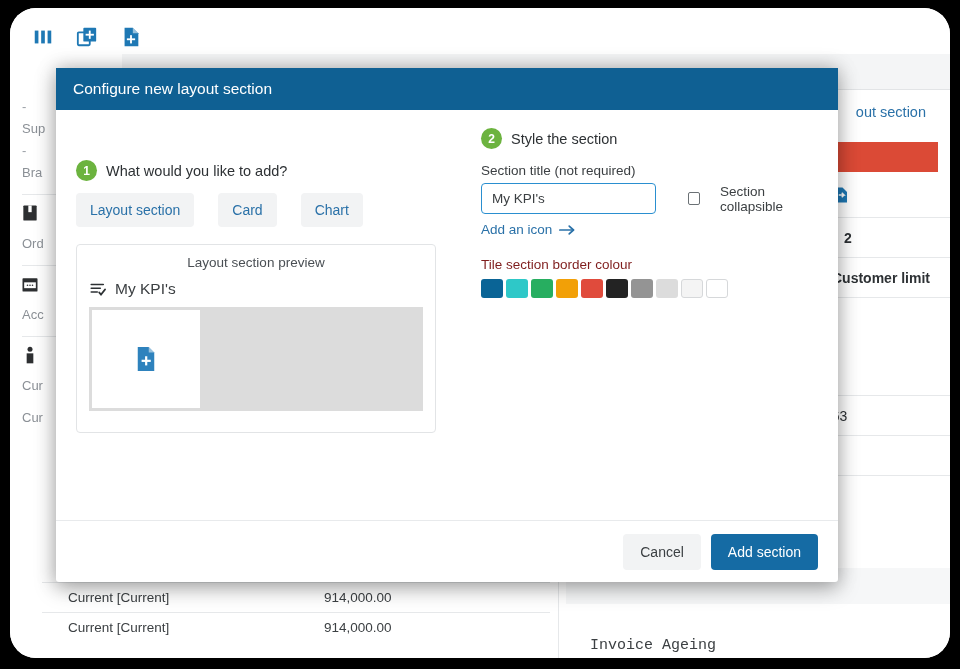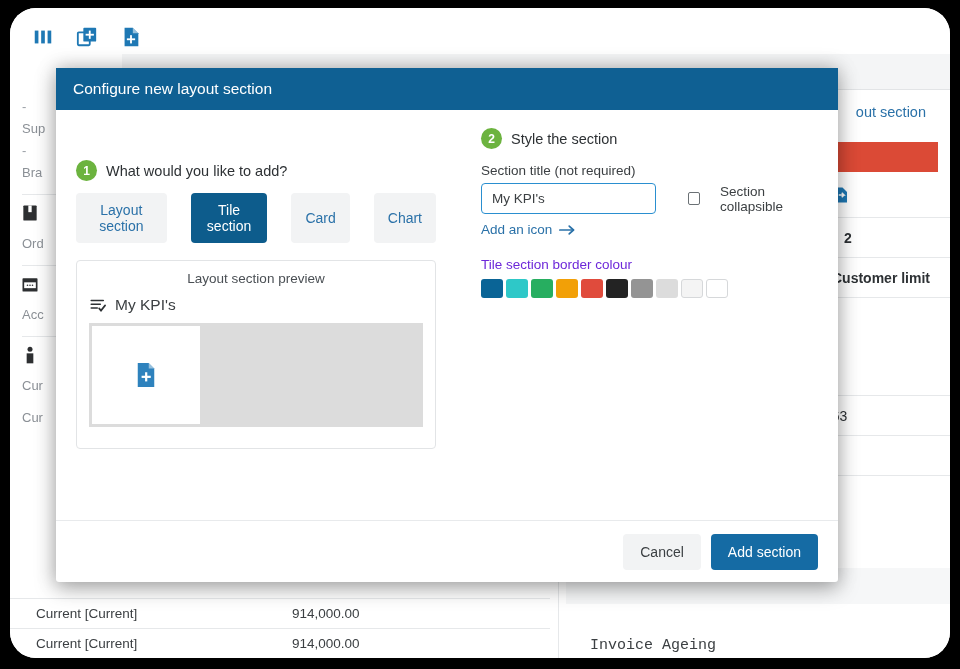--- a/index.html
+++ b/index.html
@@ -45,21 +45,21 @@
     background: #ffffff; padding-top: 8px;
   }
   .sb-entry { padding: 3px 10px 6px 12px; }
   .sb-dash { font-size: 13px; color: #9aa0a6; line-height: 12px; }
   .sb-label { font-size: 13px; color: #8b9096; margin-top: 8px; white-space: nowrap; overflow: hidden; }
   .sb-div { height: 1px; background: #e6e8ea; margin: 8px 10px 8px 12px; }
   .sb-ico { width: 20px; height: 20px; color: #2d2f31; margin: 6px 0 2px 10px; }
   .sb-ico svg { display:block; width:100%; height:100%; }
 
   
-  #bg-table { position: absolute; left: 0; bottom: 0; width: 540px; }
+  #bg-table { position: absolute; left: 0; bottom: 16px; width: 540px; padding-left: 32px; }
   .bgrow {
     height: 30px; display: flex; align-items: center;
     border-top: 1px solid #e6e8ea; font-size: 13.5px; color: #3c4043;
     padding-left: 26px;
   }
   .bgrow .amt { position: absolute; left: 282px; }
   .bgrow-pos { position: relative; }
 
   
   #bg-right { position: absolute; right: 0; top: 170px; width: 380px; bottom: 0; background:#fff; }
@@ -150,21 +150,21 @@
   #collapsible-box {
     width: 13px; height: 13px; border: 1px solid #6b7175; border-radius: 2px; background:#fff;
   }
   #collapsible-label { font-size: 13.5px; color: #3c4043; }
   #add-icon-link {
     margin-top: 8px; font-size: 13.5px; color: #2a71a8;
     display: inline-flex; align-items: center; gap: 7px; cursor: pointer;
   }
   #add-icon-arrow { width: 17px; height: 12px; }
   #add-icon-arrow svg { display:block; width:100%; height:100%; }
-  #swatch-label { font-size: 13.5px; color: #6d28d9; margin-top: 19px; }
+  #swatch-label { font-size: 13.5px; color: #7f1d1d; margin-top: 19px; }
   #swatches { display: flex; gap: 3px; margin-top: 7px; }
   .swatch { width: 22px; height: 19px; border-radius: 3px; cursor: pointer; }
   .swatch.bordered { border: 1px solid #d6d8da; }
 
   
   #modal-footer {
     height: 62px; border-top: 1px solid #e8eaec;
     display: flex; align-items: center; justify-content: flex-end;
     gap: 10px; padding-right: 20px;
   }
@@ -304,21 +304,20 @@
     <div id="modal-body">
 
       <div id="col-left">
         <div class="step-head">
           <span class="badge">1</span>
           <span class="step-title">What would you like to add?</span>
         </div>
 
         <div id="type-tabs">
           <button class="tab">Layout section</button>
-          <button class="tab active">Tile section</button>
           <button class="tab">Card</button>
           <button class="tab">Chart</button>
         </div>
 
         <div id="preview-box">
           <div id="preview-title">Layout section preview</div>
           <div id="preview-sec-head">
             <span id="preview-sec-icon">
               <svg viewBox="0 0 24 24" fill="none" stroke="currentColor" stroke-width="2.2" stroke-linecap="round">
                 <line x1="3" y1="6" x2="19" y2="6"></line>

